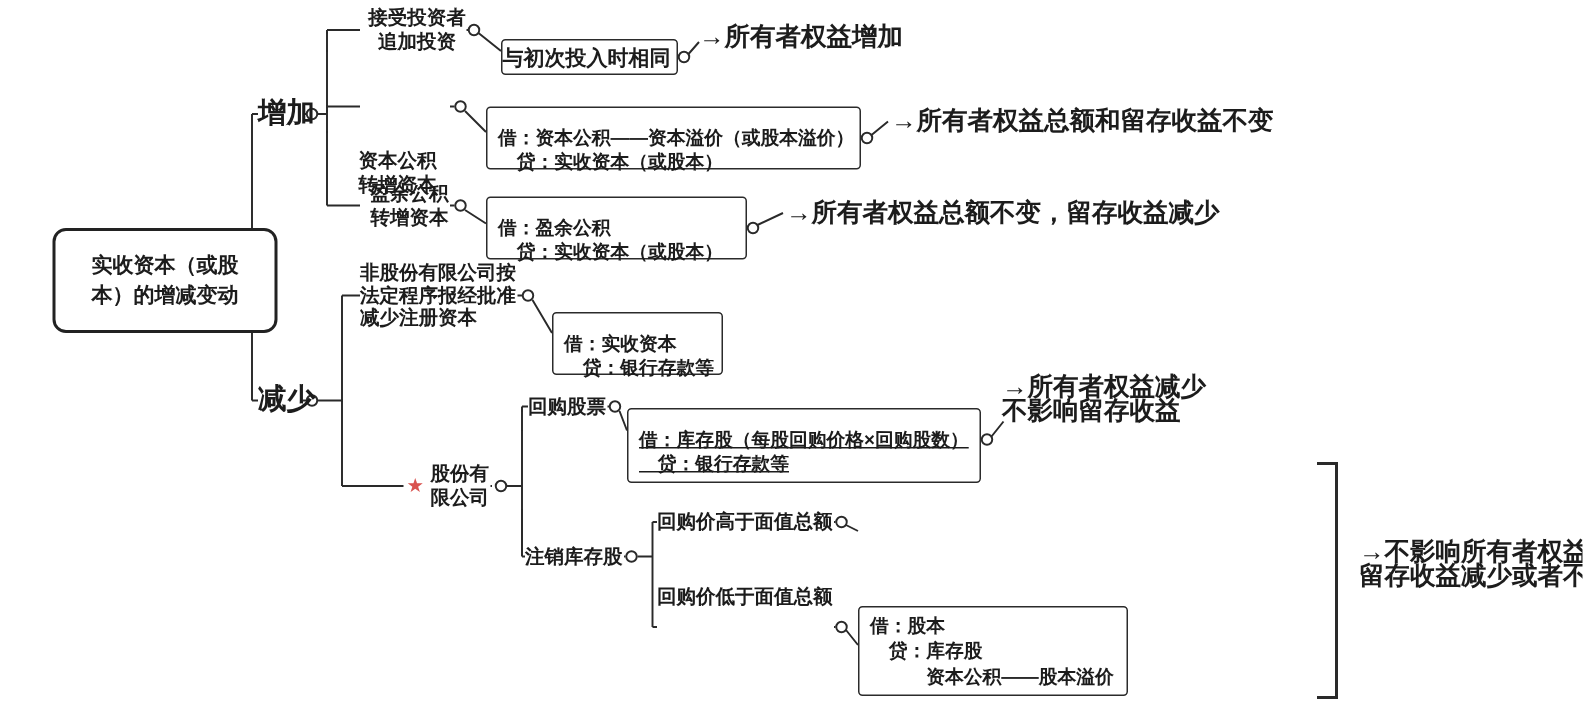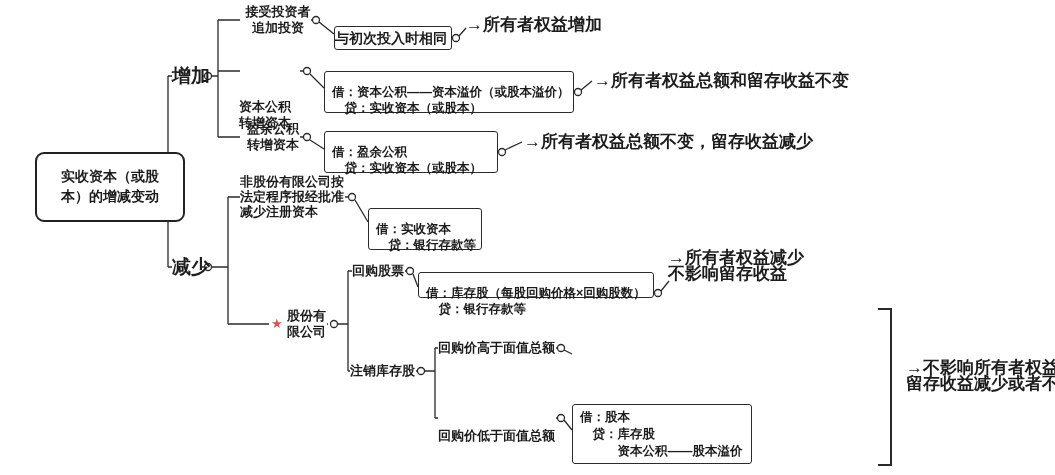--- a/index.html
+++ b/index.html
@@ -106,30 +106,30 @@
 法定程序报经批准
 减少注册资本</div>
   <div class="box" style="left:368px;top:208px;width:114px;height:42px;">借：实收资本
 　贷：银行存款等</div>
 
   <div class="star">★</div>
   <div class="lbl" style="left:287px;top:308px;">股份有
 限公司</div>
 
   <div class="lbl" style="left:352px;top:263px;">回购股票</div>
-  <div class="box" style="left:418px;top:272px;width:236px;height:26px;">借：库存股（每股回购价格×回购股数）
+  <div class="box" style="left:418px;top:272px;width:236px;height:50px;text-decoration:underline;">借：库存股（每股回购价格×回购股数）
 　贷：银行存款等</div>
   <div class="note" style="left:668px;top:250px;">→所有者权益减少
 不影响留存收益</div>
 
   <div class="lbl" style="left:350px;top:363px;">注销库存股</div>
 
   <div class="lbl" style="left:438px;top:340px;">回购价高于面值总额</div>
 
-  <div class="lbl" style="left:438px;top:428px;">回购价低于面值总额</div>
+  <div class="lbl" style="left:438px;top:390px;">回购价低于面值总额</div>
   <div class="box" style="left:572px;top:404px;width:180px;height:60px;line-height:17px;padding:4px 7px;">借：股本
 　贷：库存股
 　　　资本公积——股本溢价</div>
 
   <div class="note" style="left:906px;top:360px;">→不影响所有者权益
 留存收益减少或者不变</div>
 
 </div>
 
 </body></html>

